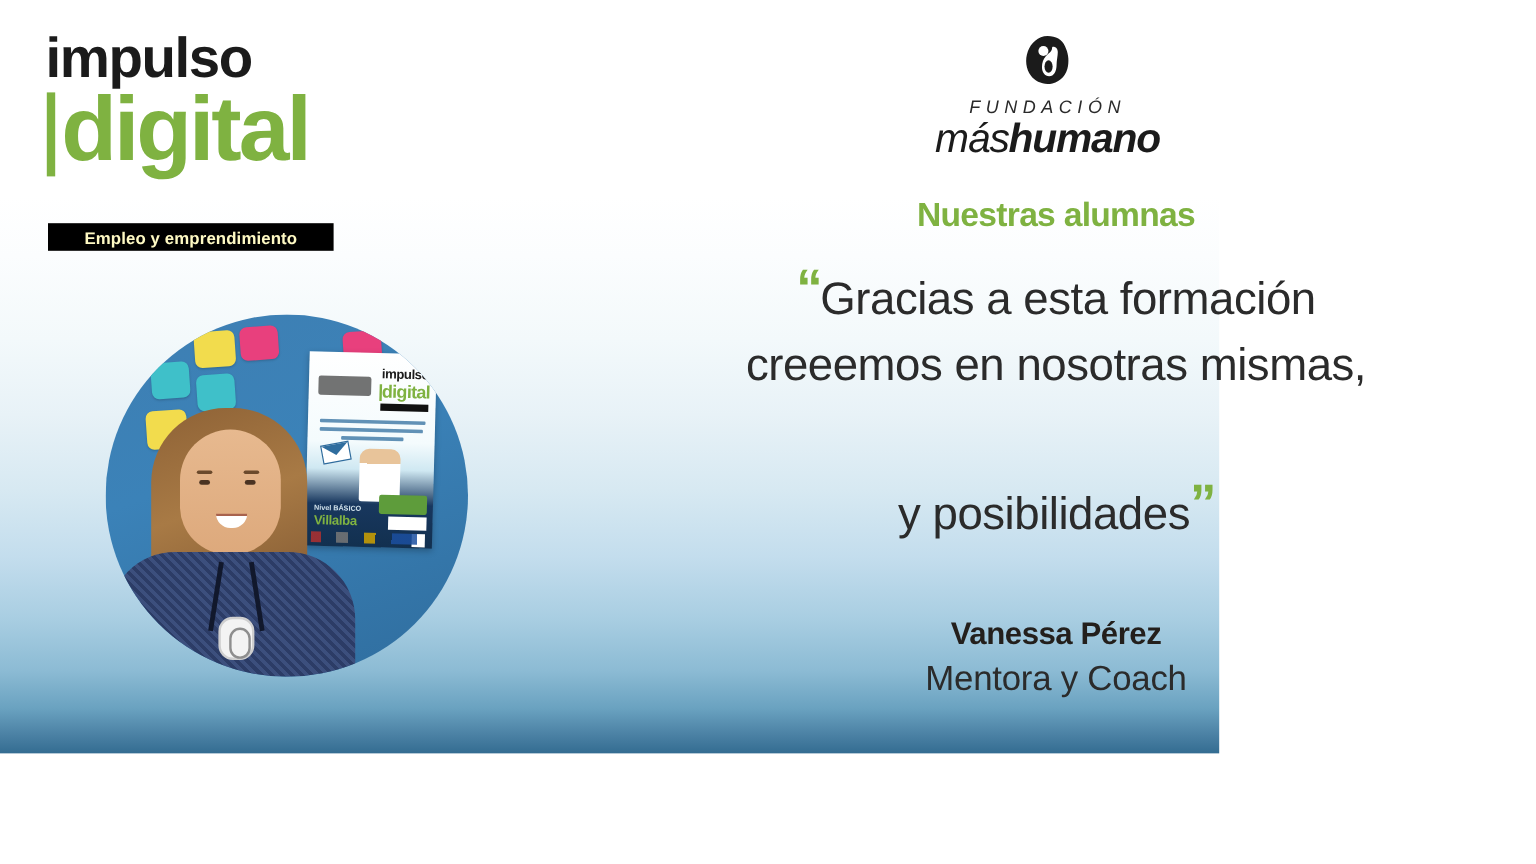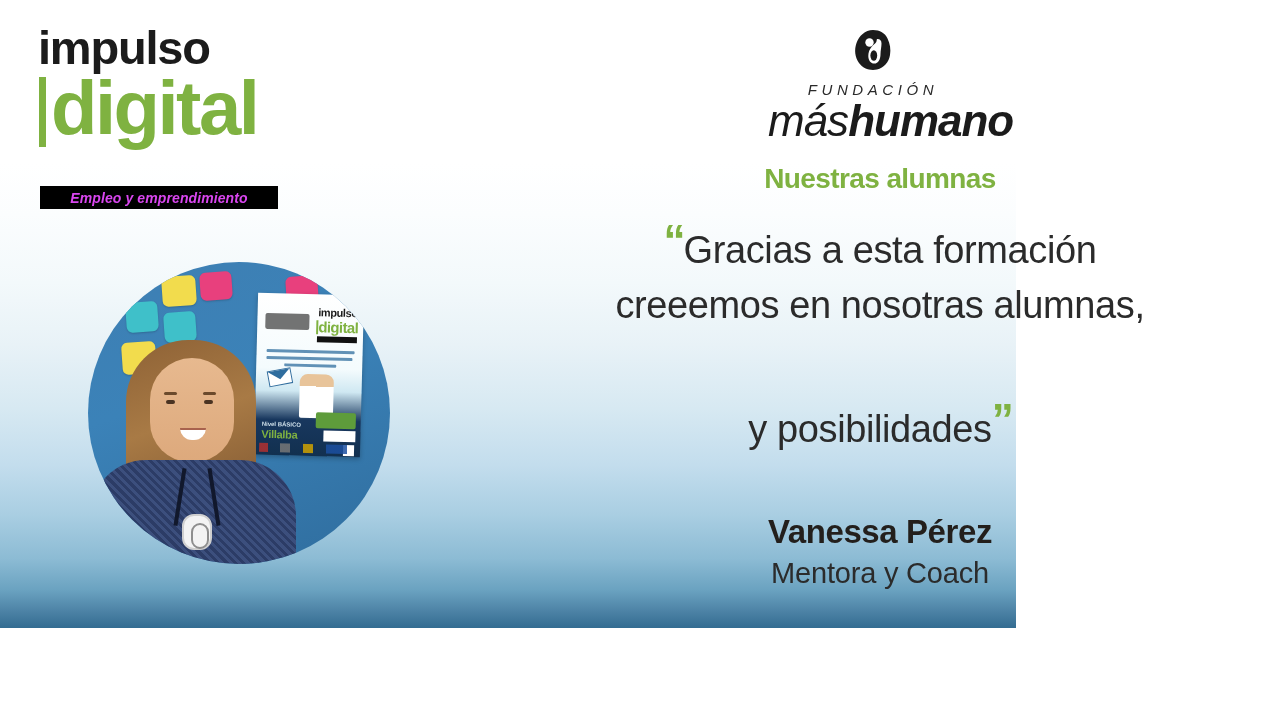--- a/index.html
+++ b/index.html
@@ -38,31 +38,31 @@
   #brand .digital {
     font-size:76px; font-weight:bold; color:#7fb241;
     letter-spacing:-2.5px; line-height:0.86; font-family:"Liberation Sans", sans-serif;
   }
   #badge {
     position:absolute; left:40px; top:186px;
     width:238px; height:23px; background:#000000;
     display:flex; align-items:center; justify-content:center;
   }
   #badge span {
-    color:#d946ef; font-size:14px; font-weight:bold; letter-spacing:0.1px;font-style:italic;
+    color:#fef9c3; font-size:14px; font-weight:bold; letter-spacing:0.1px;
   }
 
   
   #fmh-top { position:absolute; right:38px; top:28px; text-align:center; width:210px;font-style:italic; }
   #fmh-top .mark { display:block; margin:0 auto 6px; }
   #fmh-top .fund {
     font-size:15px; letter-spacing:4.6px; color:#2a2a2a; font-weight:400;
     line-height:1; margin-bottom:2px;
   }
-  #fmh-top .mh { font-size:44px; line-height:1; color:#1b1b1b; letter-spacing:-1px; }
+  #fmh-top .mh { font-size:34px; line-height:1; color:#1b1b1b; letter-spacing:-1px; }
   #fmh-top .mh .light { font-weight:300; }
   #fmh-top .mh .bold { font-weight:bold; }
 
   
   #photo {
     position:absolute; left:88px; top:262px; width:302px; height:302px;
     border-radius:50%; overflow:hidden;
   }
   #photo .wall {
     position:absolute; inset:0;
@@ -143,21 +143,21 @@
   #quote-area { position:absolute; left:520px; top:164px; width:720px; text-align:center; }
   #alumnas {
     font-size:28px; font-weight:bold; color:#7fb241; letter-spacing:-.6px; line-height:1.1;
   }
   #quote {
     margin-top:14px; font-size:38px; color:#2b2b2b; line-height:1.45; font-weight:400;
     letter-spacing:-.4px;
     text-align:center;
   }
   #quote .qm { color:#7fb241; font-weight:bold; font-size:44px; vertical-align:0.16em; letter-spacing:-2px;}
-  #author { margin-top:56px; font-size:33px; font-weight:bold; color:#231f1c; letter-spacing:-.4px;}
+  #author { margin-top:56px; font-size:26px; font-weight:bold; color:#231f1c; letter-spacing:-.4px;}
   #role { margin-top:6px; font-size:29px; color:#2b2b2b; font-weight:400; letter-spacing:-.2px;}
 
   
   #footer {
     position:absolute; left:0; top:628px; width:1280px; height:92px;
     background:#ffffff; display:flex; align-items:center;
   }
 </style>
 </head>
 <body>
@@ -228,21 +228,21 @@
       <div class="lanyard-l"></div>
       <div class="lanyard-r"></div>
       <div class="badge-card"></div>
     </div>
   </div>
 
   <div id="quote-area">
     <div id="alumnas">Nuestras alumnas</div>
     <div id="quote">
       <span class="qm">“</span><span>Gracias a esta formación</span><br>
-      <span>creeemos en nosotras alumnas,</span><br>
+      <span>creeemos en nosotras mismas,</span><br>
       <br>
       <span>y posibilidades</span><span class="qm">”</span>
     </div>
     <div id="author">Vanessa Pérez</div>
     <div id="role">Mentora y Coach</div>
   </div>
 </div>
 
 <div id="footer">
 

